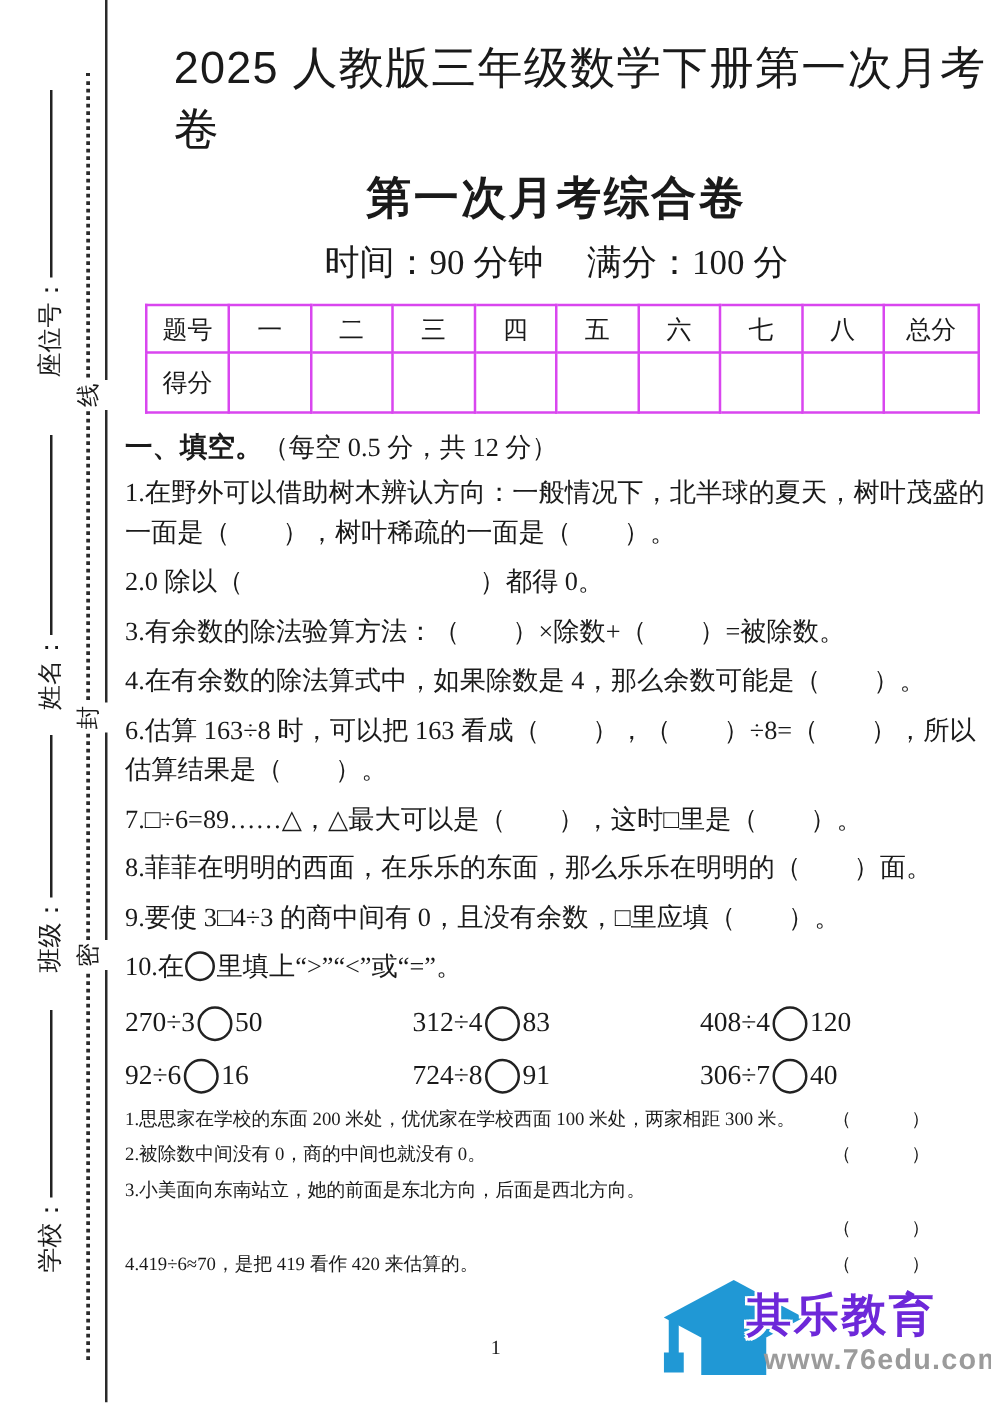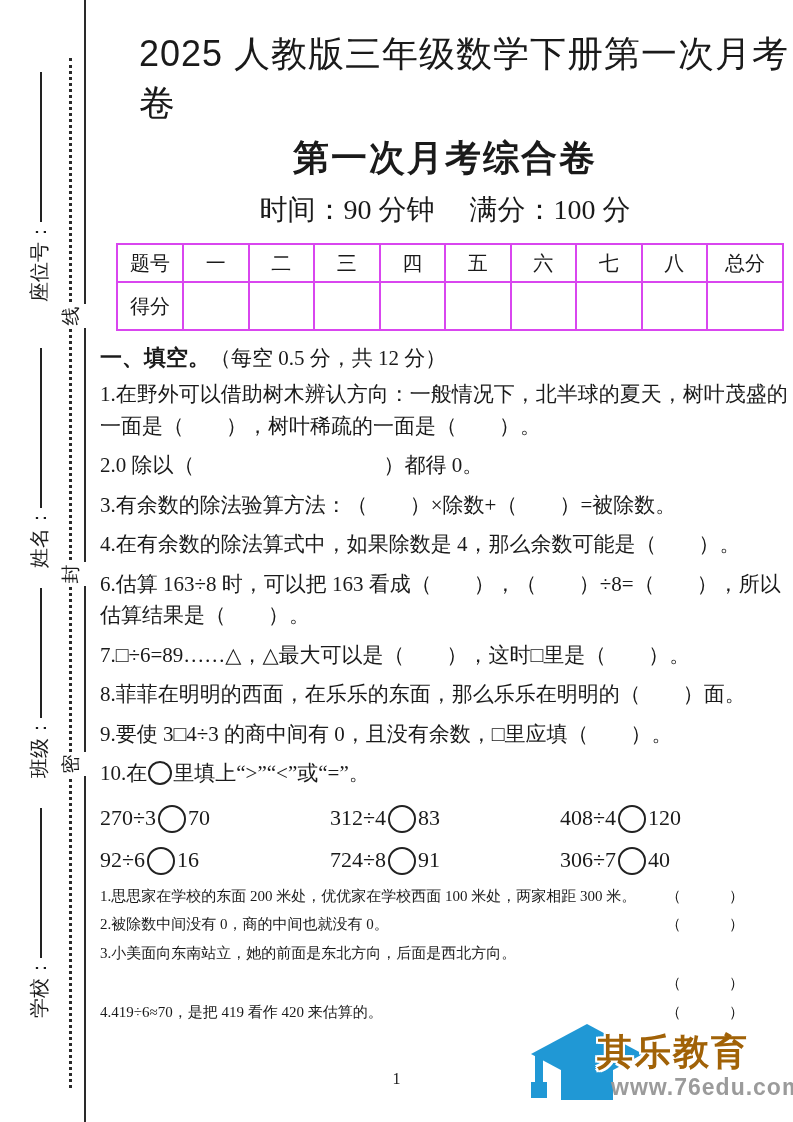--- a/index.html
+++ b/index.html
@@ -167,21 +167,21 @@
   <div class="q">8.菲菲在明明的西面，在乐乐的东面，那么乐乐在明明的（　　）面。</div>
   <div class="q">9.要使 3□4÷3 的商中间有 0，且没有余数，□里应填（　　）。</div>
   <div class="q">
     <span>10.在</span><span class="circ-sm"></span><span>里填上“&gt;”“&lt;”或“=”。</span>
   </div>
 
   <div class="cmp-grid">
     <div class="cmp-item">
       <span>270÷3</span>
         <span class="circ"></span>
-        <span>70</span>
+        <span>50</span>
     </div>
     <div class="cmp-item">
       <span>312÷4</span>
         <span class="circ"></span>
         <span>83</span>
     </div>
     <div class="cmp-item">
       <span>408÷4</span>
         <span class="circ"></span>
         <span>120</span>
@@ -225,15 +225,15 @@
 
 <div class="pagenum">1</div>
 
 <div class="logo">
   <svg width="112" height="100" viewBox="0 0 112 100">
     <polygon points="56,2 112,32 56,62 0,32" fill="#2098d5"></polygon>
     <polygon points="30,48 82,48 82,78 30,78" fill="#2098d5"></polygon>
     <rect x="4" y="34" width="8" height="28" fill="#2098d5"></rect>
     <rect x="0" y="60" width="16" height="16" fill="#2098d5"></rect>
   </svg>
-  <div class="brand" style="color:#a16207;">其乐教育</div>
+  <div class="brand" style="color:#6d28d9;">其乐教育</div>
   <div class="url" style="color:#9b9b9b;">www.76edu.com</div>
 </div>
 
 </body></html>

